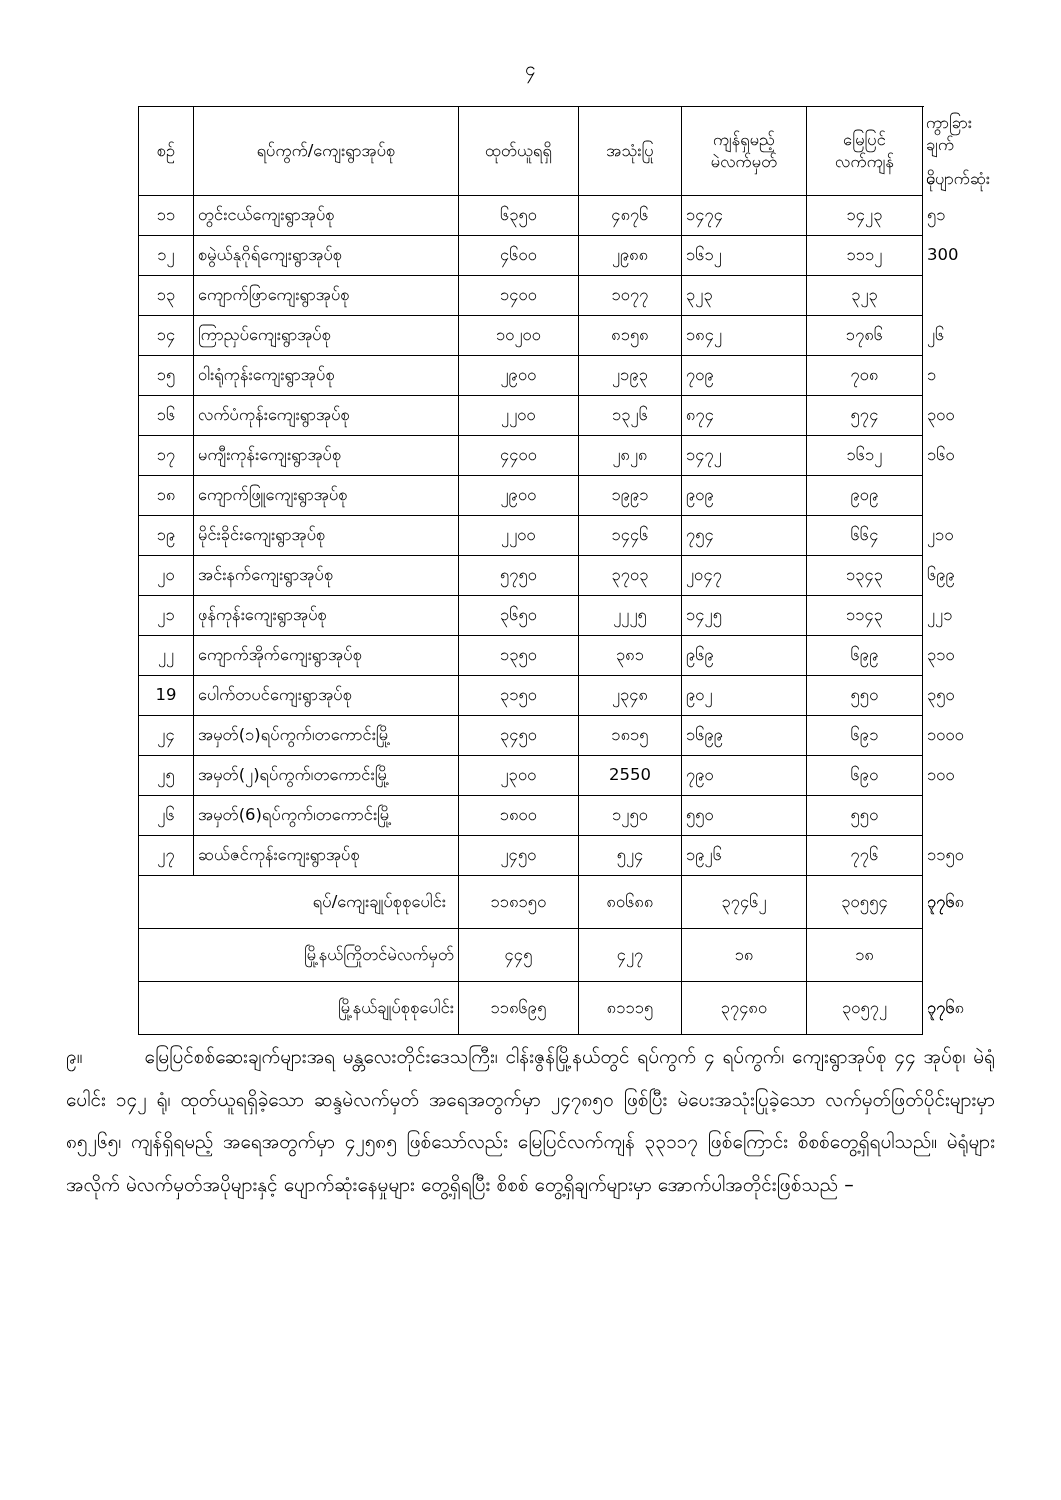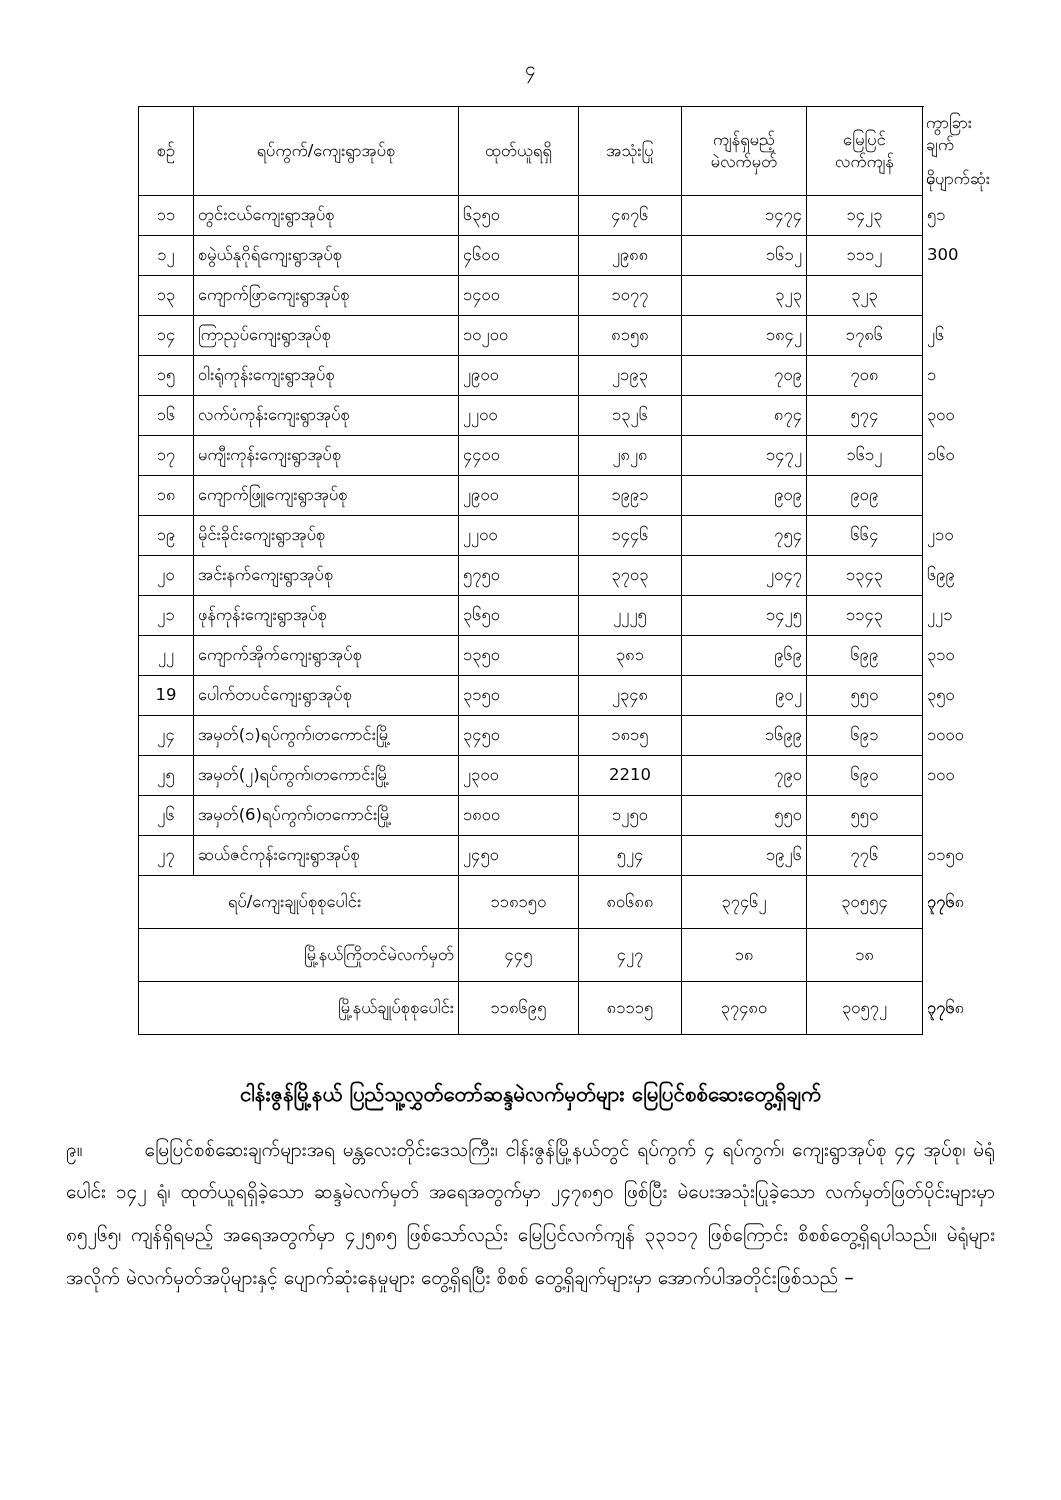--- a/index.html
+++ b/index.html
@@ -42,33 +42,33 @@
     line-height: 1.35;
     vertical-align: middle;
   }
   table.doc-table th {
     text-align: center;
     font-weight: normal;
     padding: 5px 3px;
   }
   .c-sn      { width: 48px;  text-align: center; }
   .c-name    { width: 258px; text-align: left; padding-left: 10px; }
-  .c-issued  { width: 113px; }
+  .c-issued  { width: 113px; text-align: center; }
   .c-used    { width: 96px;  text-align: center; }
-  .c-remain  { width: 118px; text-align: right; }
+  .c-remain  { width: 118px; text-align: left; }
   .c-ground  { width: 109px; text-align: center; }
   .c-lost    { width: 85px;  text-align: right; }
   .c-extra   { width: 58px;  text-align: center; }
   .total-row td {
     font-weight: bold;
     text-align: center;
     height: 44px;
   }
   .total-row td.label {
-    text-align: center;
+    text-align: right;
     padding-right: 12px;
   }
   .total-row td.label-right {
     text-align: right;
   }
   .body-row td {
     height: 31px;
   }
   .section-title {
     text-align: center;
@@ -271,21 +271,21 @@
         <td class="c-remain">၁၆၉၉</td>
         <td class="c-ground">၆၉၁</td>
         <td class="c-lost">၁၀၀၀</td>
         <td class="c-extra"></td>
       </tr>
 
       <tr class="body-row">
         <td class="c-sn">၂၅</td>
         <td class="c-name">အမှတ်(၂)ရပ်ကွက်၊တကောင်းမြို့</td>
         <td class="c-issued">၂၃၀၀</td>
-        <td class="c-used">2210</td>
+        <td class="c-used">2550</td>
         <td class="c-remain">၇၉၀</td>
         <td class="c-ground">၆၉၀</td>
         <td class="c-lost">၁၀၀</td>
         <td class="c-extra"></td>
       </tr>
 
       <tr class="body-row">
         <td class="c-sn">၂၆</td>
         <td class="c-name">အမှတ်(6)ရပ်ကွက်၊တကောင်းမြို့</td>
         <td class="c-issued">၁၈၀၀</td>
@@ -333,19 +333,18 @@
         <td>၈၁၁၁၅</td>
         <td>၃၇၄၈၀</td>
         <td>၃၀၅၇၂</td>
         <td>၇၇၆၈</td>
         <td>၃၇၀</td>
       </tr>
 
     </tbody>
   </table>
 
-  <div class="section-title">ငါန်းဇွန်မြို့နယ် ပြည်သူ့လွှတ်တော်ဆန္ဒမဲလက်မှတ်များ မြေပြင်စစ်ဆေးတွေ့ရှိချက်</div>
 
   <div class="para">
     <span class="lead-num">၉။</span><span>မြေပြင်စစ်ဆေးချက်များအရ မန္တလေးတိုင်းဒေသကြီး၊ ငါန်းဇွန်မြို့နယ်တွင် ရပ်ကွက် ၄ ရပ်ကွက်၊ ကျေးရွာအုပ်စု ၄၄ အုပ်စု၊ မဲရုံပေါင်း ၁၄၂ ရုံ၊ ထုတ်ယူရရှိခဲ့သော ဆန္ဒမဲလက်မှတ် အရေအတွက်မှာ ၂၄၇၈၅၀ ဖြစ်ပြီး မဲပေးအသုံးပြုခဲ့သော လက်မှတ်ဖြတ်ပိုင်းများမှာ ၈၅၂၆၅၊ ကျန်ရှိရမည့် အရေအတွက်မှာ ၄၂၅၈၅ ဖြစ်သော်လည်း မြေပြင်လက်ကျန် ၃၃၁၁၇ ဖြစ်ကြောင်း စိစစ်တွေ့ရှိရပါသည်။ မဲရုံများအလိုက် မဲလက်မှတ်အပိုများနှင့် ပျောက်ဆုံးနေမှုများ တွေ့ရှိရပြီး စိစစ် တွေ့ရှိချက်များမှာ အောက်ပါအတိုင်းဖြစ်သည် –</span>
   </div>
 
 </div>
 
 </body></html>

